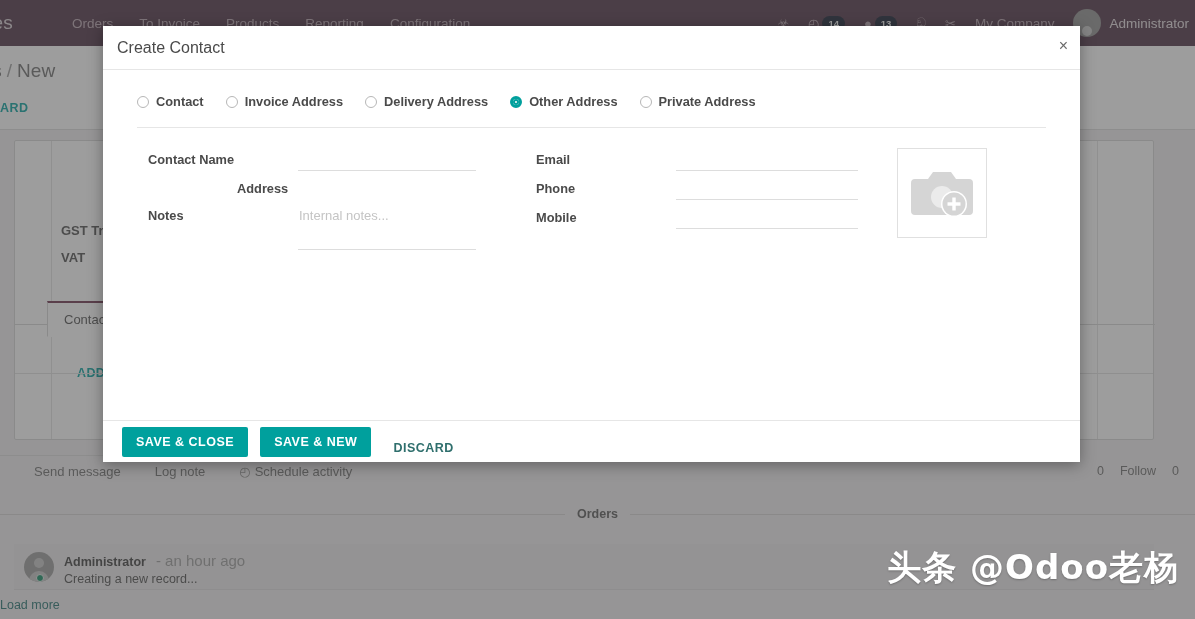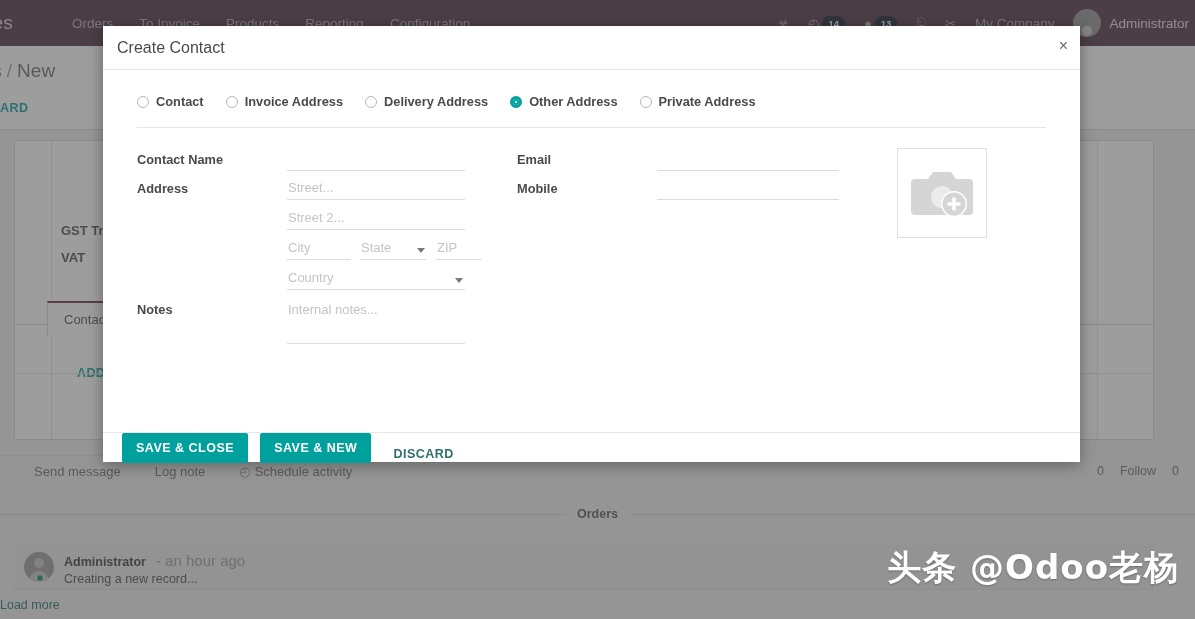--- a/index.html
+++ b/index.html
@@ -149,21 +149,21 @@
     box-shadow: inset 0 0 0 2px #00a09d;
   }
   .radio-label { font-size: 12.8px; font-weight: bold; color: #4a4a4a; white-space: nowrap; }
   .radio-sep { margin: 18px 34px 0 34px; border-top: 1px solid #e6e6e6; }
 
   .form-area { position: relative; padding: 20px 34px 0 34px; display: flex; }
   .col-left { width: 350px; position: relative; }
   .col-right { width: 360px; position: relative; margin-left: 30px; }
   .col-img { margin-left: 20px; }
 
-  .frow { display: flex; align-items: flex-start; margin-bottom: 6px; }
+  .frow { display: flex; align-items: flex-start; margin-bottom: 6px; justify-content: center; }
   .flabel {
     width: 150px; font-size: 12.8px; font-weight: bold; color: #4a4a4a;
     padding-top: 4px; flex-shrink: 0; white-space: nowrap;
   }
   .finput {
     width: 178px; border: none; border-bottom: 1px solid #dddddd;
     background: transparent; font-size: 13px; color: #3c3c3c;
     font-family: "Liberation Sans", sans-serif; padding: 3px 1px 4px 1px; outline: none;
   }
   .finput::placeholder { color: #c4c4c4; }
@@ -203,21 +203,21 @@
     font-family: "Liberation Sans", sans-serif; padding: 3px 1px; outline: none; line-height: 18px;
   }
   .notes-box::placeholder { color: #c4c4c4; }
 
   .img-box {
     width: 90px; height: 90px; border: 1px solid #e0e0e0; background: #fff;
     display: flex; align-items: center; justify-content: center; cursor: pointer;
   }
 
   .modal-footer {
-    position: absolute; bottom: 0; left: 0; width: 977px; height: 30px;
+    position: absolute; bottom: 0; left: 0; width: 977px; height: 42px;
     border-top: 1px solid #e6e6e6; display: flex; align-items: center; padding-left: 19px; gap: 12px;
   }
   .btn-primary {
     background: #00a09d; color: #fff; border: none; font-size: 12.5px; font-weight: bold;
     letter-spacing: .5px; padding: 8px 14px; cursor: pointer; border-radius: 2px;
     font-family: "Liberation Sans", sans-serif;
   }
   .btn-link {
     background: none; border: none; color: #2f6f6d; font-size: 12.5px; font-weight: bold;
     letter-spacing: .5px; cursor: pointer; padding: 8px 10px; font-family: "Liberation Sans", sans-serif; margin-top: 13px;
@@ -369,47 +369,35 @@
 
         <div class="col-left">
 
           <div class="frow">
             <div class="flabel">Contact Name</div>
             <input class="finput wide" value="" style="">
           </div>
 
           <div class="frow">
             <div class="flabel">Address</div>
-            <div class="addr-stack">
-              <input class="finput wide" placeholder="Street..." style="">
-              <input class="finput wide" placeholder="Street 2..." style="">
-              <div class="addr-row3">
-                <input class="in-city" placeholder="City" style="">
-                <div class="in-state-wrap">
-                  <input class="in-state" placeholder="State" style="">
-                  <span class="caret"></span>
-                </div>
-                <input class="in-zip" placeholder="ZIP" style="">
-              </div>
-              <div class="in-country-wrap">
-                <input class="in-country" placeholder="Country" style="">
-                <span class="caret"></span>
-              </div>
-            </div>
           </div>
 
           <div class="frow" style="margin-top:8px;">
             <div class="flabel">Notes</div>
             <textarea class="notes-box" placeholder="Internal notes..." style=""></textarea>
           </div>
         </div>
 
         <div class="col-right">
           <div class="frow">
             <div class="flabel" style="width:140px;">Email</div>
+            <input class="finput email" value="" style="">
+          </div>
+          <div class="frow" style="margin-top:4px;">
+            <div class="flabel" style="width:140px;">Phone</div>
             <input class="finput email" value="" style="">
           </div>
           <div class="frow" style="margin-top:4px;">
             <div class="flabel" style="width:140px;">Mobile</div>
             <input class="finput email" value="" style="">
           </div>
         </div>
 
         <div class="col-img">
           <div class="img-box">

